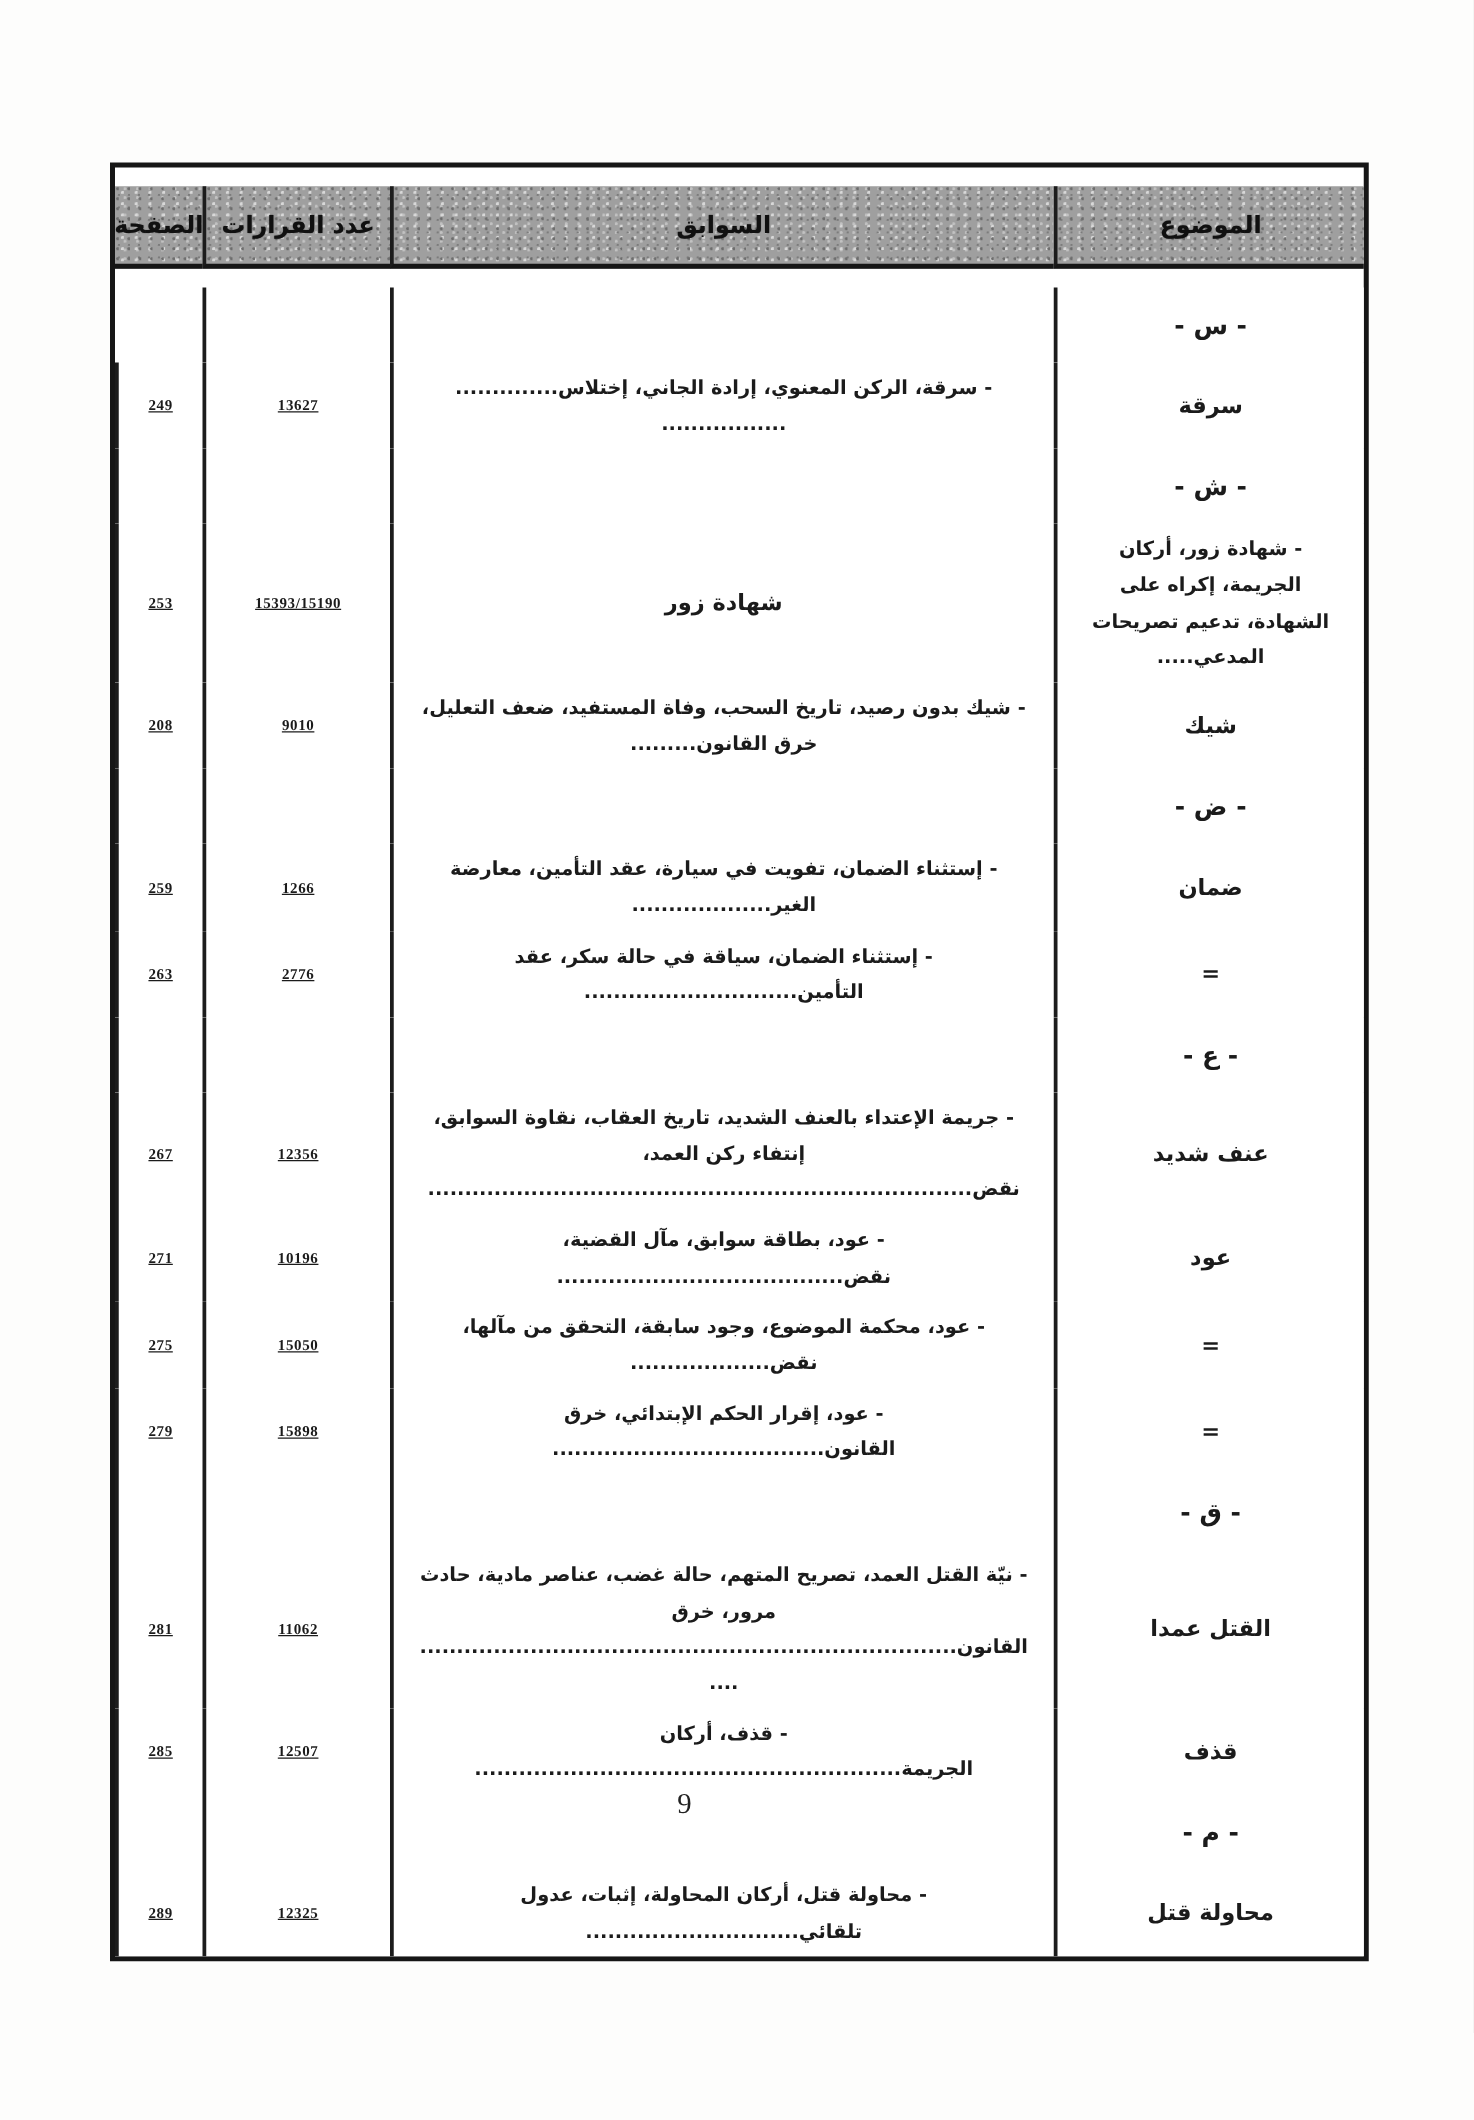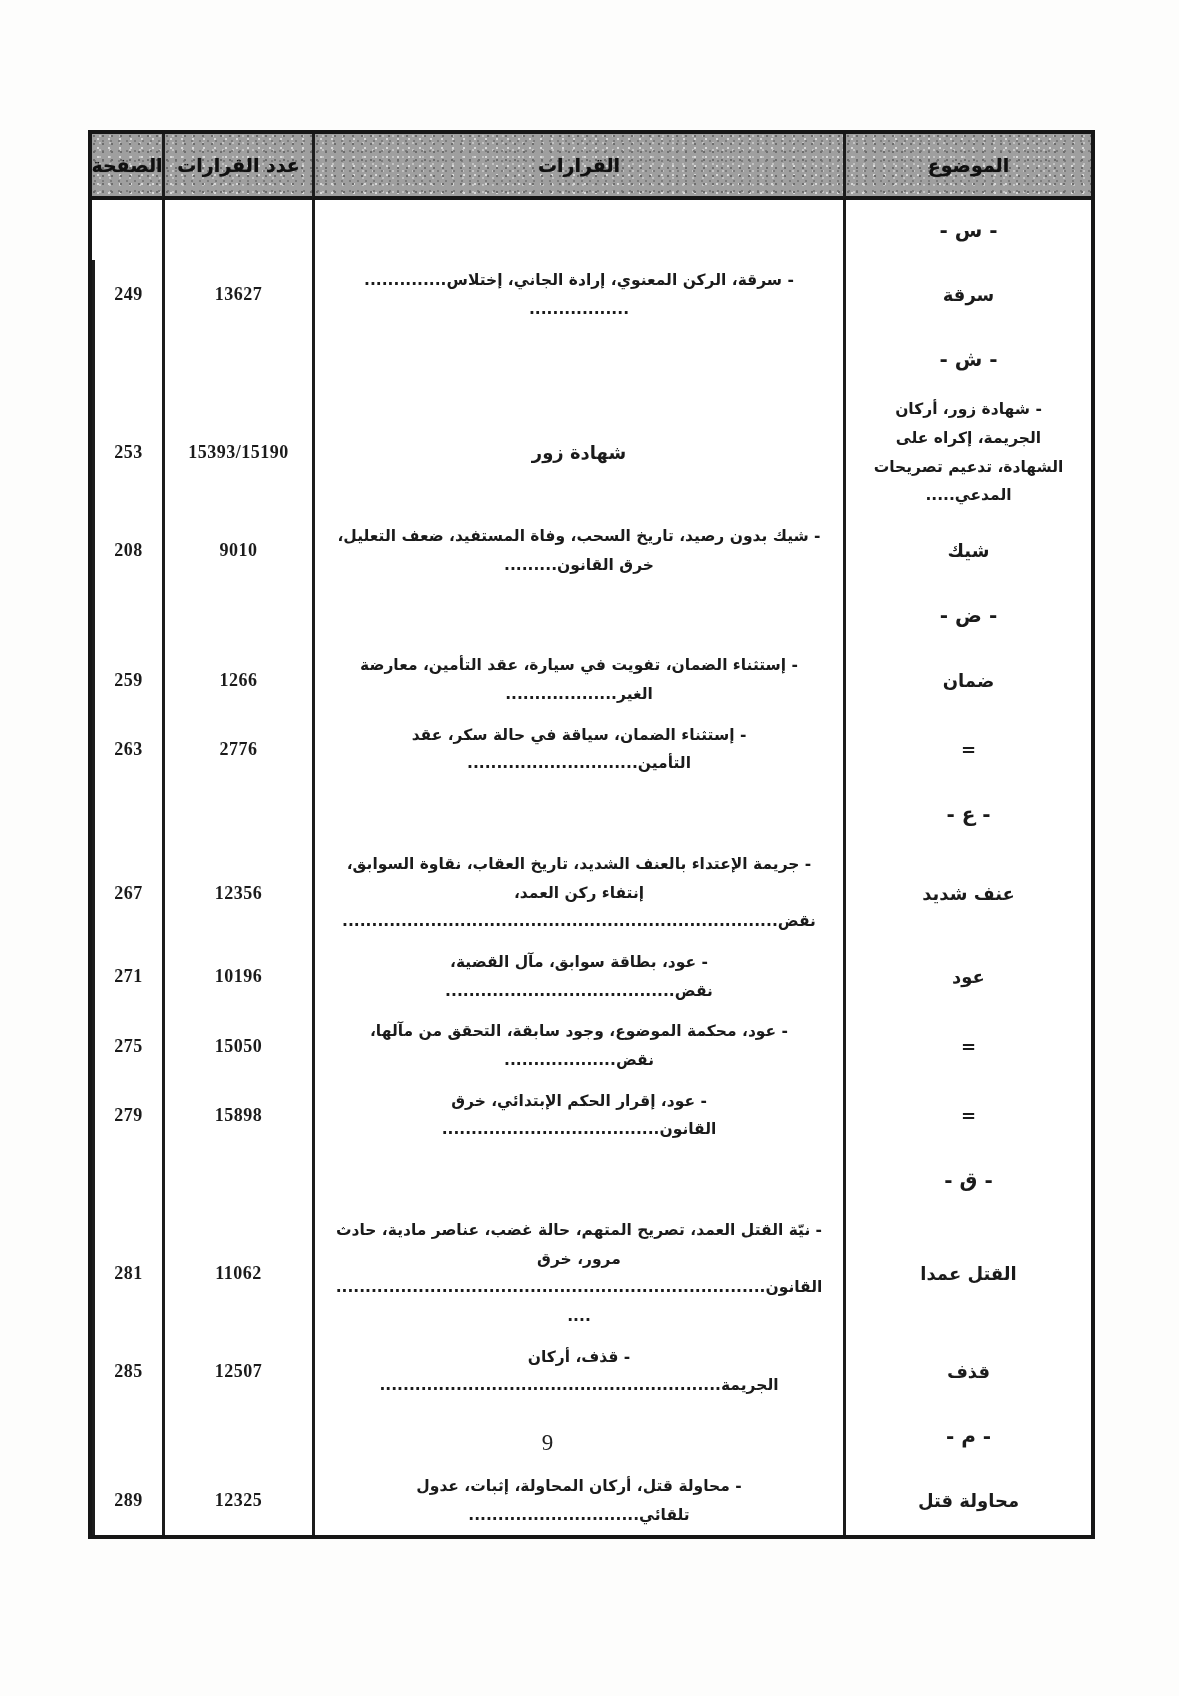--- a/index.html
+++ b/index.html
@@ -17,20 +17,21 @@
     position:absolute;
     left:88px;top:130px;
     width:1007px;
     border:4px solid #161616;
     box-sizing:border-box;
     background:#fff;
   }
   .grid{
     display:grid;
     grid-template-columns:70px 150px 1fr 248px;
+    margin-top:15px;
   }
   
   .hdr-cell{
     height:62px;
     display:flex;align-items:center;justify-content:center;
     background-color:#9f9f9f;
     background-image:
       radial-gradient(circle at 2px 2px,#6d6d6d 1px,transparent 1.3px),
       radial-gradient(circle at 6px 5px,#d8d8d8 1.1px,transparent 1.4px),
       radial-gradient(circle at 3px 7px,#7c7c7c .9px,transparent 1.1px),
@@ -62,44 +63,45 @@
     word-break:break-word;
   }
   .cell.subject{
     direction:rtl;
     font-size:18px;
     font-weight:700;
   }
   .cell.subject.section-label{font-size:20px;letter-spacing:2px;}
   .cell.num{
     font-family:"Liberation Serif",serif;
-    font-size:18px;
+    font-size:12px;
     font-weight:700;
     letter-spacing:.5px;
+    text-decoration:underline;
   }
   
   .footer-num{
     position:absolute;
     top:1430px;left:0;width:1095px;
     text-align:center;
     font-family:"Liberation Serif",serif;
     font-size:23px;
     color:#222;
   }
 </style>
 </head>
 <body>
 
 <div class="page">
 
   <div class="doc-table">
     <div class="grid">
       <div class="hdr-cell">الصفحة</div>
       <div class="hdr-cell">عدد القرارات</div>
-      <div class="hdr-cell">القرارات</div>
+      <div class="hdr-cell">السوابق</div>
       <div class="hdr-cell">الموضوع</div>
     </div>
     <div class="grid" id="table-body">
         <div class="cell num row-section"></div>
         <div class="cell num row-section"></div>
         <div class="cell concept row-section"></div>
         <div class="cell subject section-label row-section">- س -</div>
         <div class="cell num row-entry">249</div>
         <div class="cell num row-entry">13627</div>
         <div class="cell concept row-entry">- سرقة، الركن المعنوي، إرادة الجاني، إختلاس.............. .................</div>

